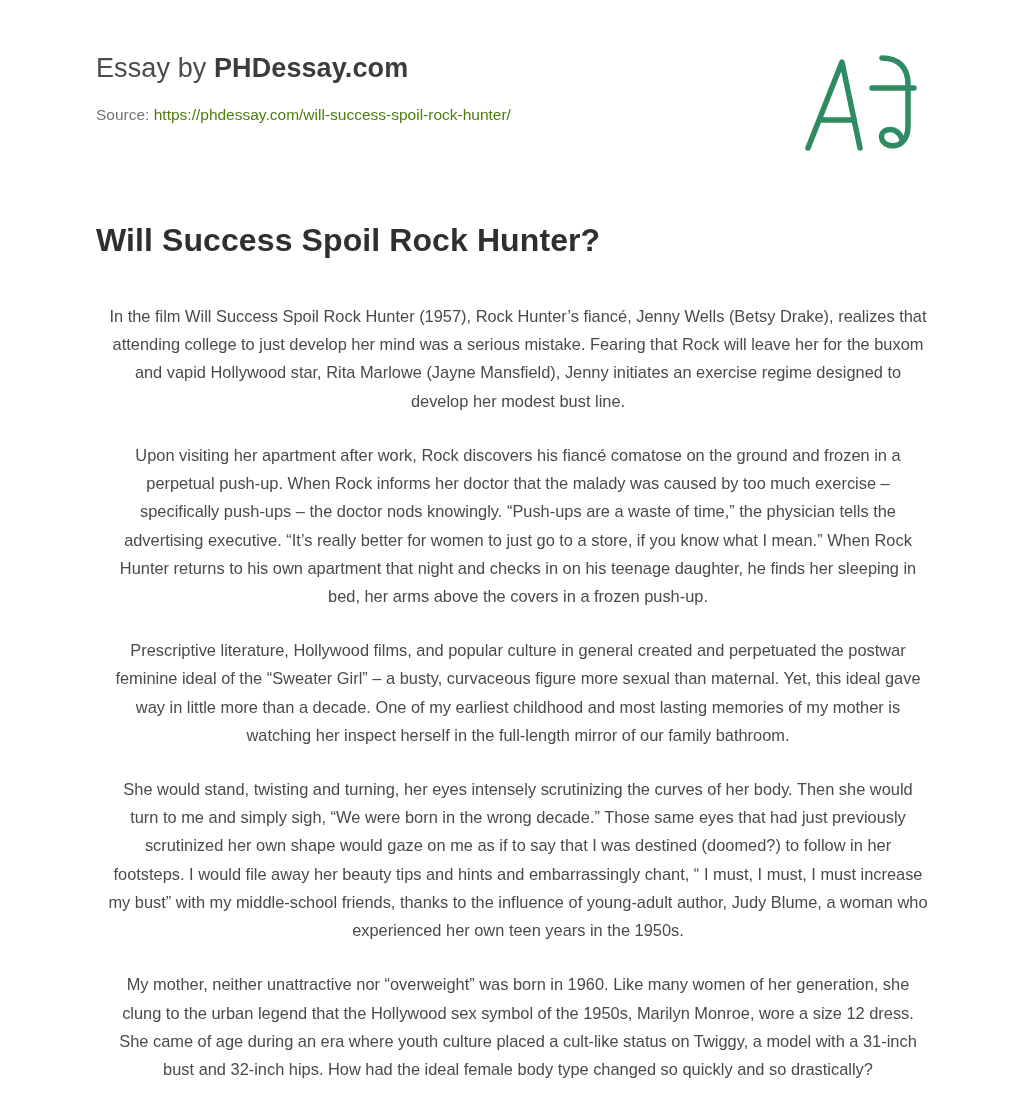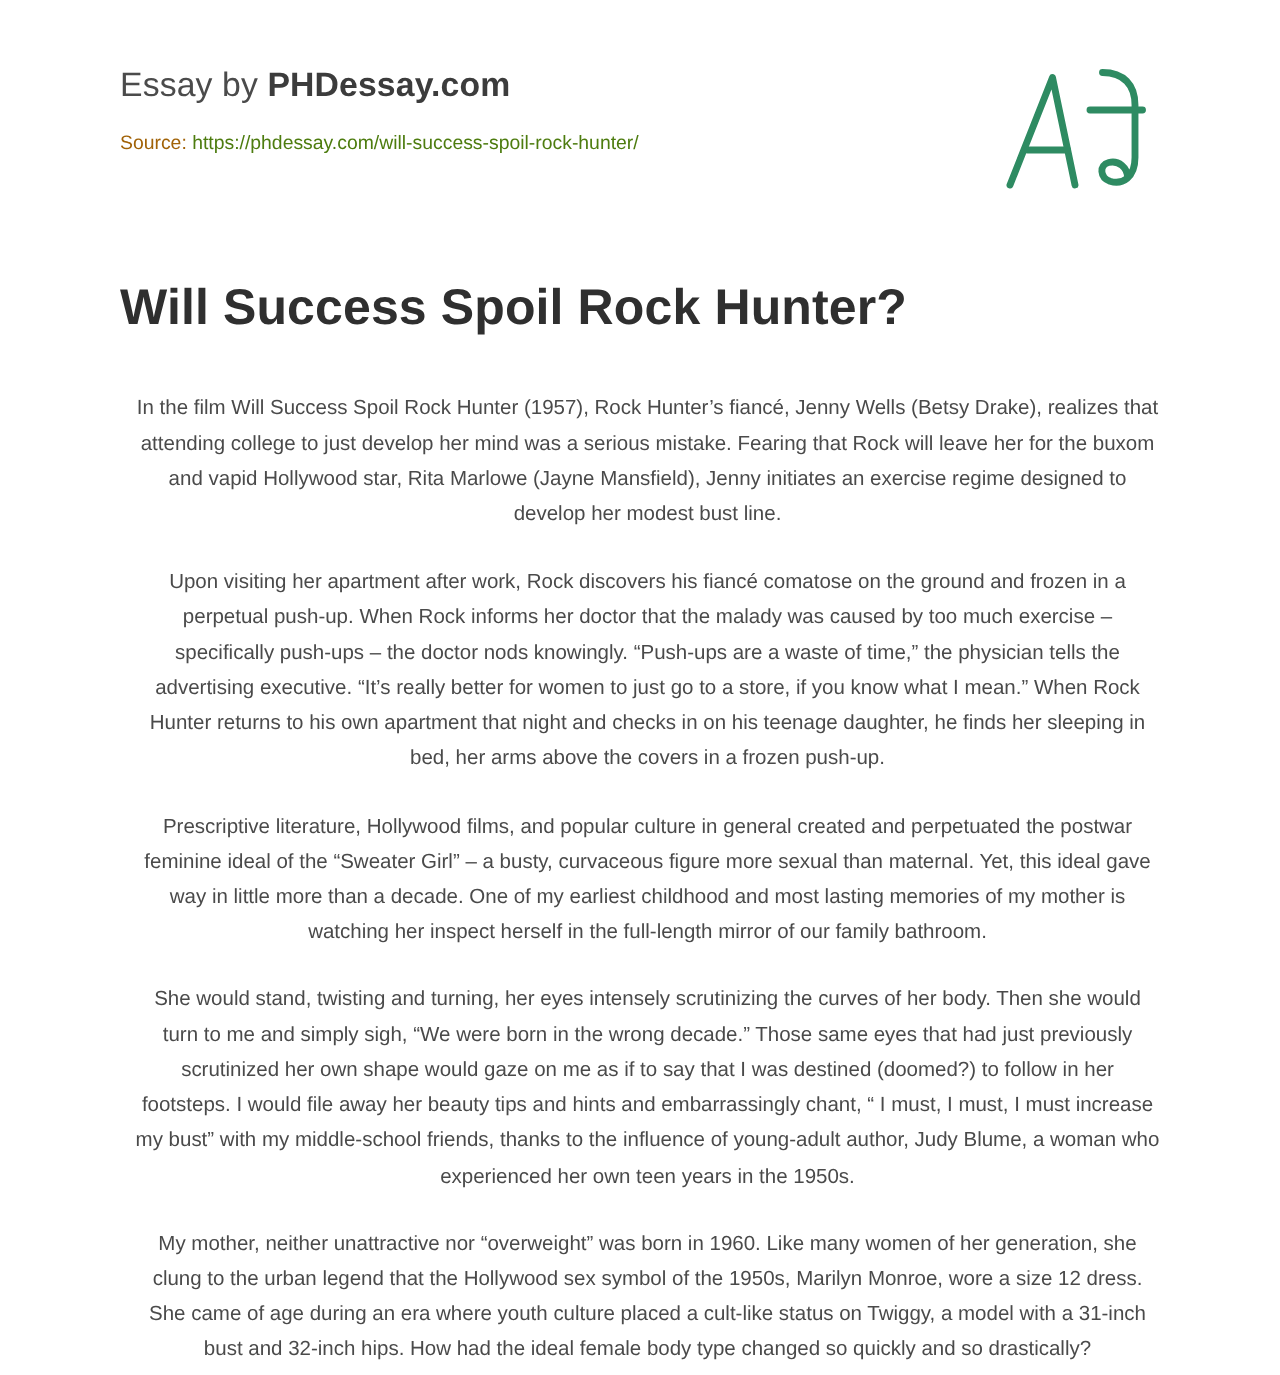--- a/index.html
+++ b/index.html
@@ -39,41 +39,41 @@
   .brand-line .brand-name {
     font-weight: 700;
     color: #3c3c3c;
   }
   .source-line {
     margin-top: 22px;
     font-size: 15.5px;
     color: #5b5b5b;
   }
   .source-line .source-label {
-    color: #a16207;
+    color: #737373;
     margin-top: 44px;
   }
   .source-line .source-url {
     color: #4d7c0f;
     text-decoration: none;
     word-break: break-all;
   }
   .logo {
     position: absolute;
     right: 96px;
     top: 48px;
     width: 130px;
     height: 110px;
   }
   .logo svg {
     display: block;
   }
   .title {
     margin: 96px 96px 0 96px;
-    font-size: 40px;
+    font-size: 32px;
     line-height: 1.3;
     font-weight: 700;
     color: #2f2f2f;
     letter-spacing: 0.1px;
   }
   .article {
     margin: 40px 96px 0 96px;
     width: 832px;
   }
   .article p {

